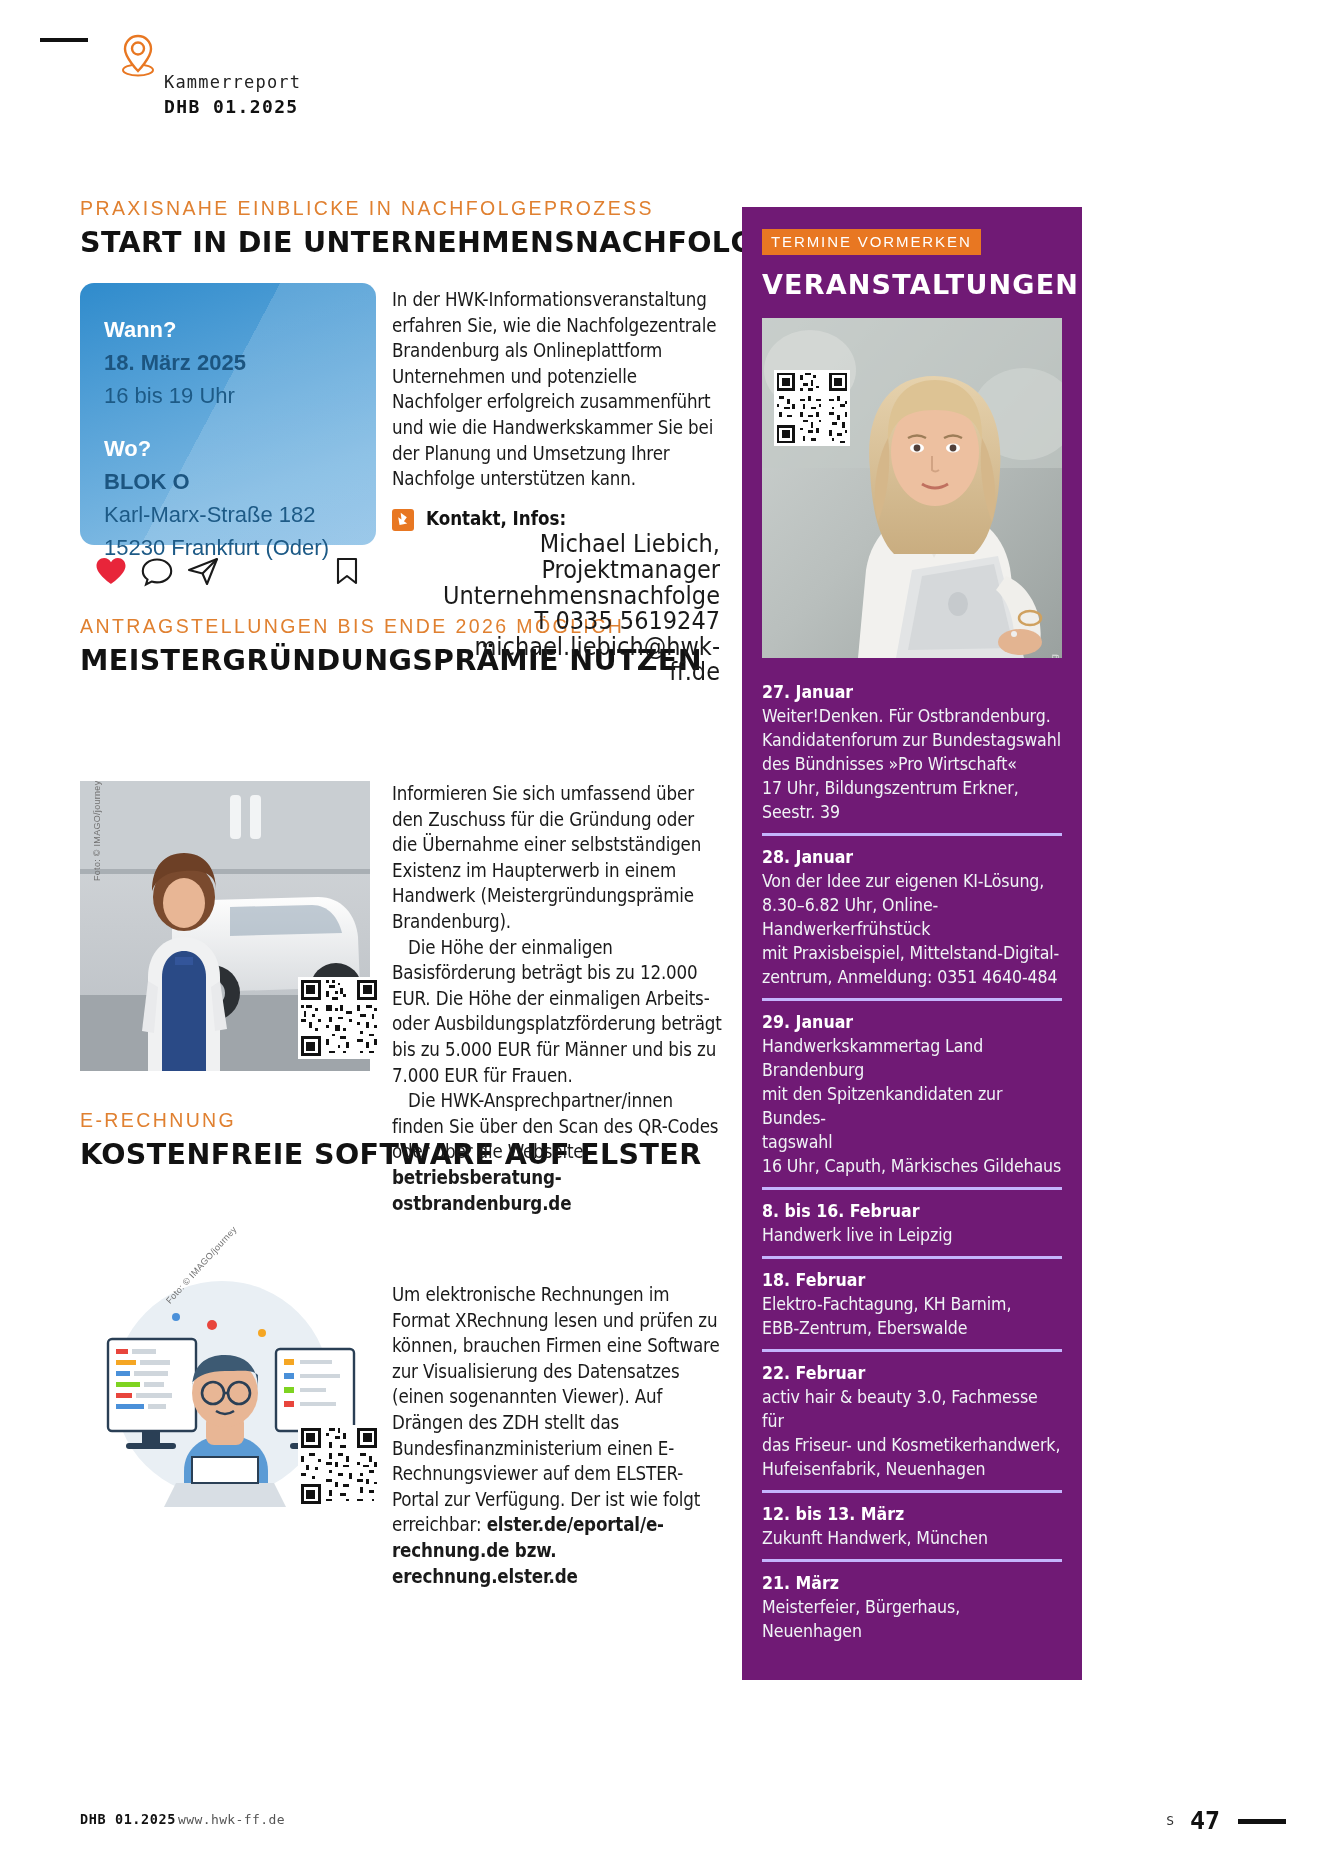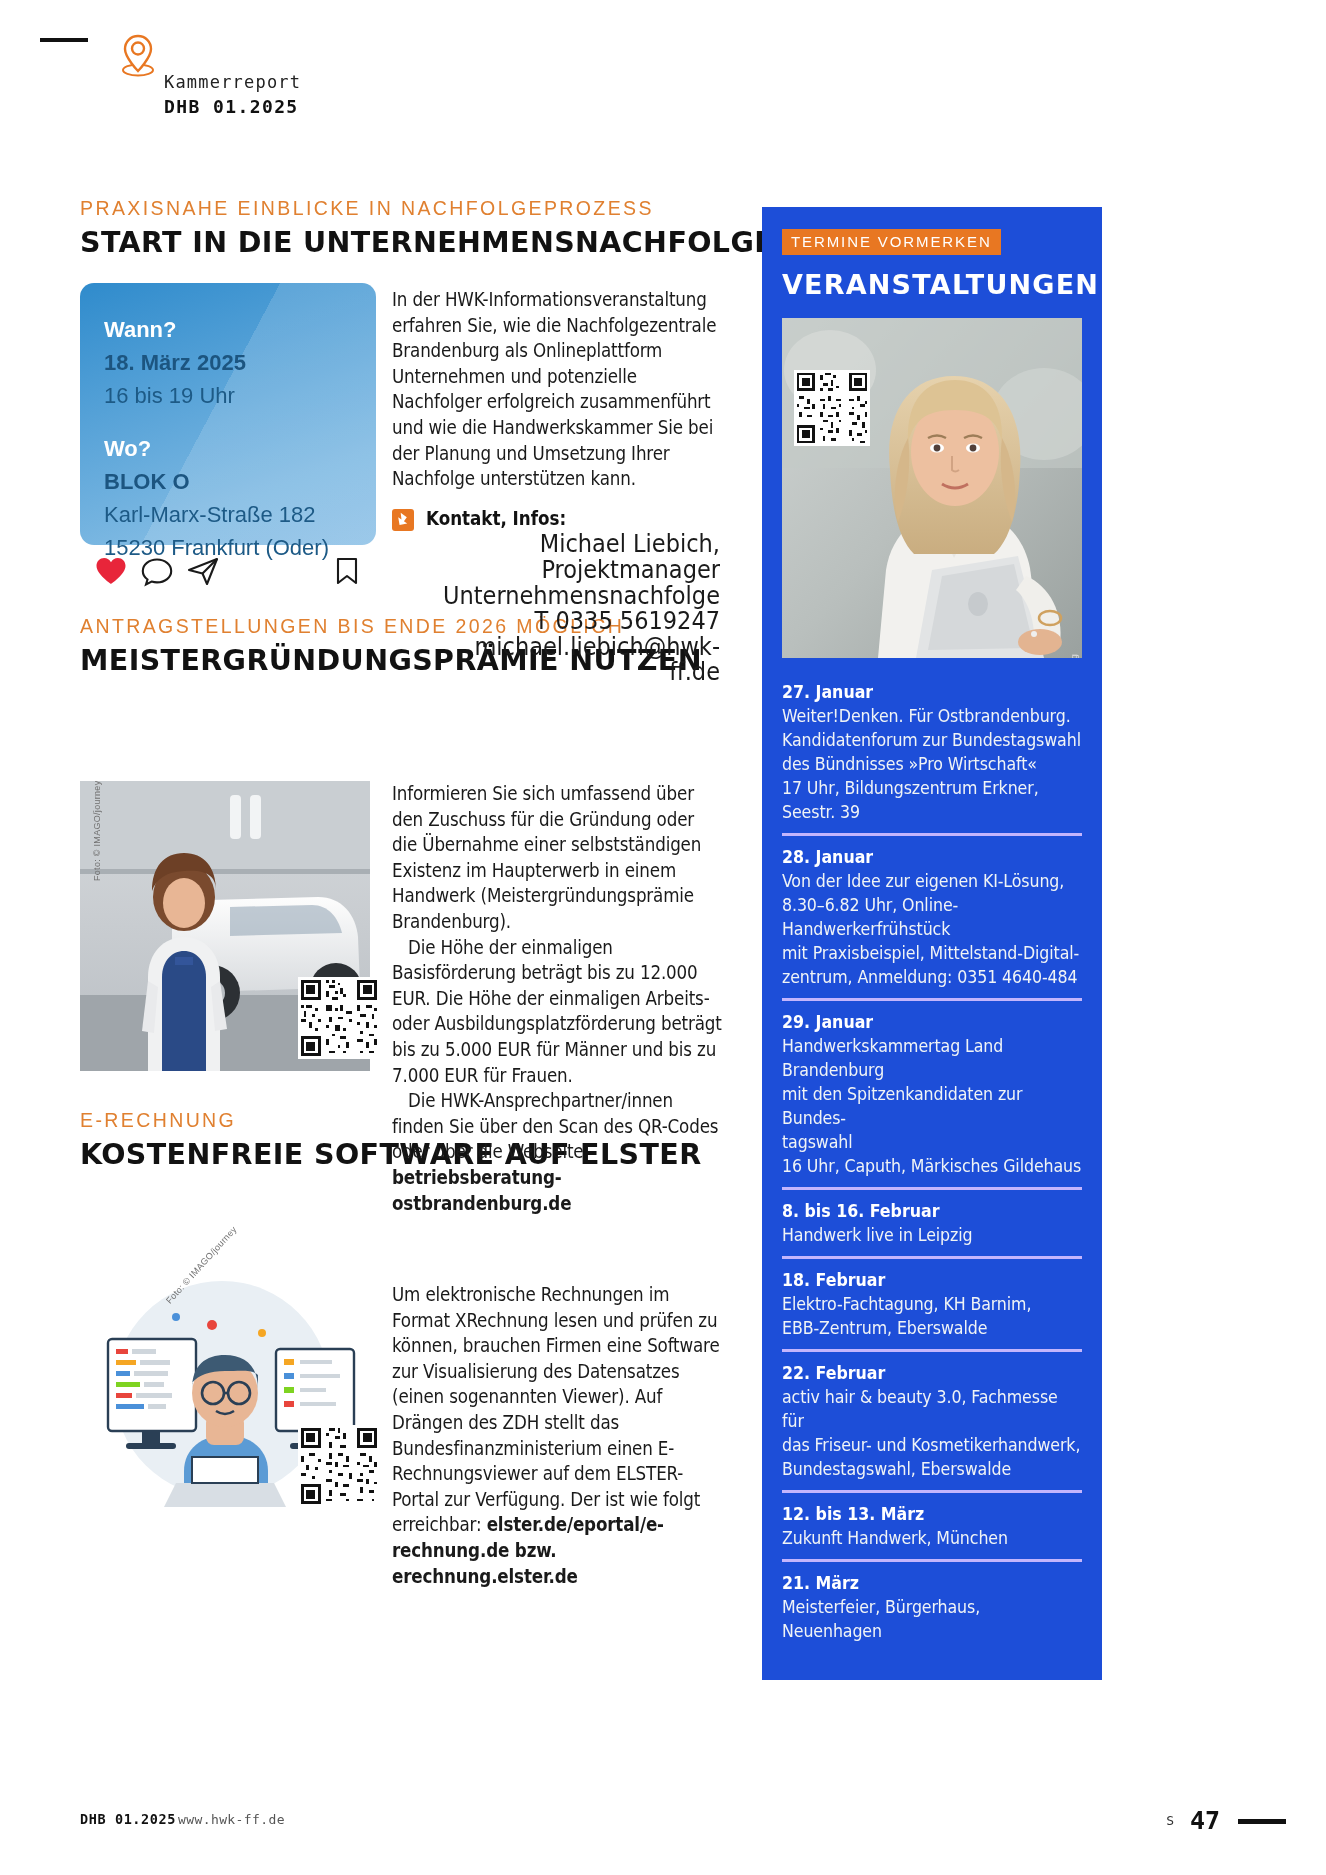--- a/index.html
+++ b/index.html
@@ -222,23 +222,22 @@
   .qr { background: #ffffff; }
 
   b.inline { font-weight: 700; }
 
   
   .sidebar {
     position: absolute;
     left: 742px;
     top: 207px;
     width: 340px;
-    background: #1d4ed8;
+    background: #701a75;
     padding: 22px 20px 28px 20px;
-    margin-left: 20px;
   }
   .sb-badge {
     display: inline-block;
     background: #E87722;
     color: #ffffff;
     font-family: "Liberation Sans", sans-serif;
     font-size: 15px;
     letter-spacing: 1.9px;
     padding: 4px 9px 5px 9px;
     line-height: 17px;
@@ -804,21 +803,21 @@
       <div class="event">
         <div class="ev-date">18. Februar</div>
         <div class="ev-line">Elektro-Fachtagung, KH Barnim,</div>
         <div class="ev-line">EBB-Zentrum, Eberswalde</div>
       </div>
 
       <div class="event">
         <div class="ev-date">22. Februar</div>
         <div class="ev-line">activ hair &amp; beauty 3.0, Fachmesse für</div>
         <div class="ev-line">das Friseur- und Kosmetikerhandwerk,</div>
-        <div class="ev-line">Bundestagswahl, Eberswalde</div>
+        <div class="ev-line">Hufeisenfabrik, Neuenhagen</div>
       </div>
 
       <div class="event">
         <div class="ev-date">12. bis 13. März</div>
         <div class="ev-line">Zukunft Handwerk, München</div>
       </div>
 
       <div class="event">
         <div class="ev-date">21. März</div>
         <div class="ev-line">Meisterfeier, Bürgerhaus, Neuenhagen</div>

